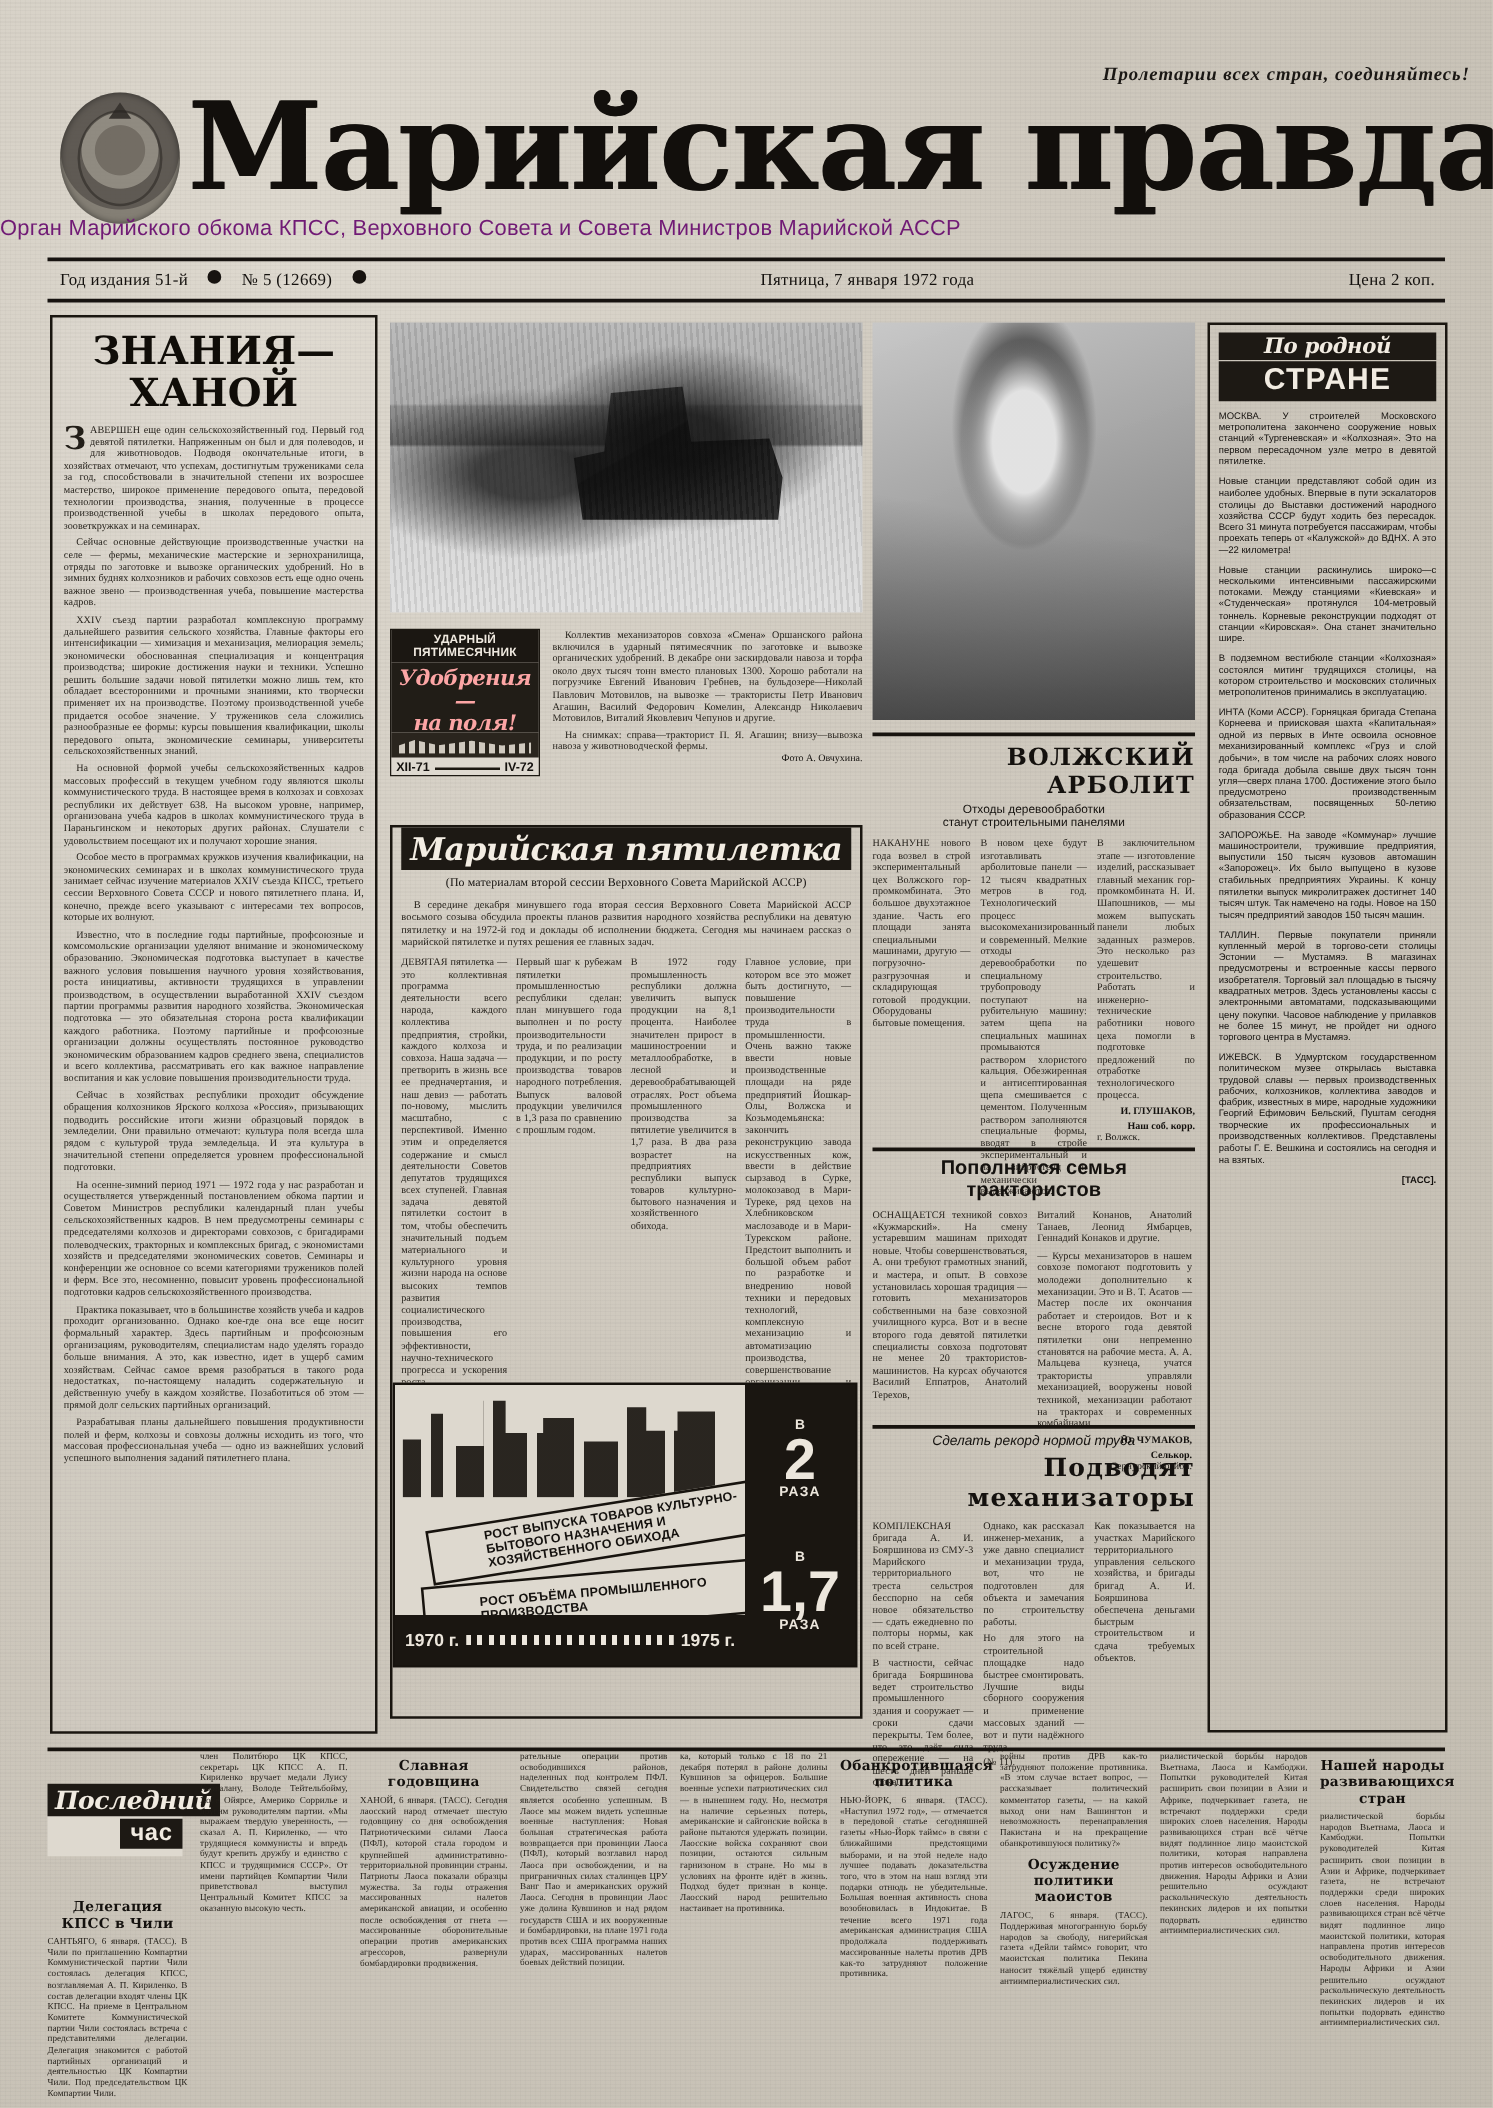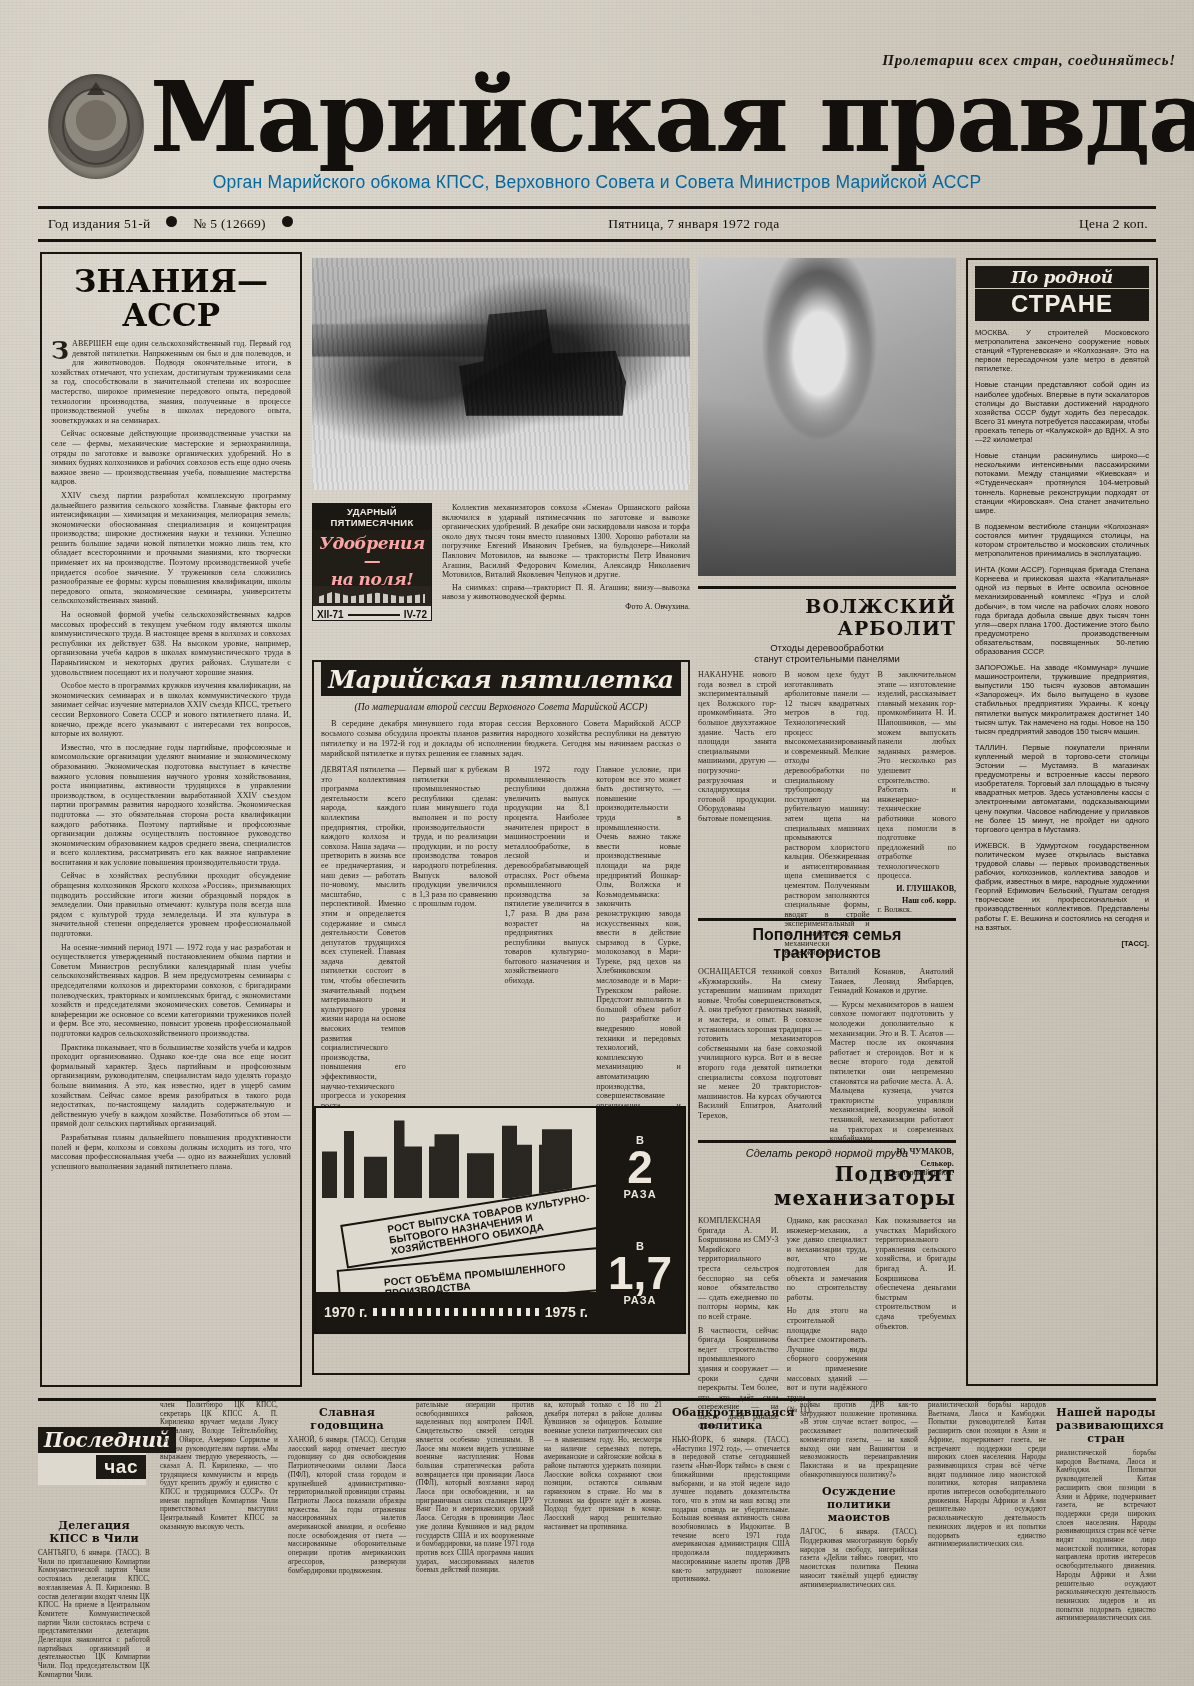--- a/index.html
+++ b/index.html
@@ -52,23 +52,23 @@
     font-family:"DejaVu Serif", serif;
     font-weight:bold;
     font-size:97px;line-height:115px;
     letter-spacing:-1px;
     color:#120f0c;
     white-space:nowrap;
     text-shadow:1px 0 0 #120f0c;
   }
   .subtitle{
     position:absolute;left:0;right:0;top:172px;
-    text-align:center;
+    text-align:left;
     font-family:"Liberation Sans", sans-serif;
-    font-size:17.5px;letter-spacing:.2px;color:#0369a1;
+    font-size:17.5px;letter-spacing:.2px;color:#701a75;
   }
   .infobar{
     position:absolute;left:38px;right:38px;top:206px;height:30px;
     border-top:3px solid #171310;border-bottom:3px solid #171310;
     display:flex;align-items:center;
     font-family:"Liberation Serif",serif;font-size:13.5px;letter-spacing:.3px;
   }
   .infobar .dot{
     width:11px;height:11px;border-radius:50%;background:#171310;margin:0 16px;
     display:inline-block;flex:none;
@@ -175,21 +175,21 @@
   }
   .mp-banner{
     background:#1d1914;height:34px;
     display:flex;align-items:center;justify-content:center;
   }
   .mp-banner span{
     font-family:"DejaVu Serif",serif;font-style:italic;font-weight:bold;
     font-size:25px;color:#f3ede3;letter-spacing:-.3px;
   }
   .mp-sub{
-    text-align:center;font-style:italic;font-family:"Liberation Serif",serif;
+    text-align:center;font-family:"Liberation Serif",serif;
     font-size:9.5px;margin:6px 0 7px 0;letter-spacing:.1px;
   }
   .mp-lead{font-size:8.3px;line-height:10px;text-align:justify;margin-bottom:6px;}
 
   
   .info-graphic{
     position:absolute;left:314px;top:1106px;width:372px;height:228px;
     border:2px solid #17130e;box-sizing:border-box;background:#ddd8ce;overflow:hidden;
   }
   .skyline{
@@ -323,21 +323,21 @@
       <span>Год издания 51-й</span>
       <span class="dot"></span>
       <span>№ 5 (12669)</span>
       <span class="dot"></span>
     </div>
     <div class="ib-center">Пятница, 7 января 1972 года</div>
     <div class="ib-right">Цена 2 коп.</div>
   </div>
 
   <div class="lead-box">
-    <div class="lead-title">ЗНАНИЯ—АССР</div>
+    <div class="lead-title">ЗНАНИЯ—ХАНОЙ</div>
     <div class="body-text dropcap" style="margin-bottom:4px;">ЗАВЕРШЕН еще один сельскохозяйственный год. Первый год девятой пятилетки. Напряженным он был и для полеводов, и для животноводов. Подводя окончательные итоги, в хозяйствах отмечают, что успехам, достигнутым тружениками села за год, способствовали в значительной степени их возросшее мастерство, широкое применение передового опыта, передовой технологии производства, знания, полученные в процессе производственной учебы в школах передового опыта, зооветкружках и на семинарах.</div>
     <div class="body-text" style="text-indent:10px;margin-bottom:4px;">Сейчас основные действующие производственные участки на селе — фермы, механические мастерские и зернохранилища, отряды по заготовке и вывозке органических удобрений. Но в зимних буднях колхозников и рабочих совхозов есть еще одно очень важное звено — производственная учеба, повышение мастерства кадров.</div>
     <div class="body-text" style="text-indent:10px;margin-bottom:4px;">XXIV съезд партии разработал комплексную программу дальнейшего развития сельского хозяйства. Главные факторы его интенсификации — химизация и механизация, мелиорация земель; экономически обоснованная специализация и концентрация производства; широкие достижения науки и техники. Успешно решить большие задачи новой пятилетки можно лишь тем, кто обладает всесторонними и прочными знаниями, кто творчески применяет их на производстве. Поэтому производственной учебе придается особое значение. У тружеников села сложились разнообразные ее формы: курсы повышения квалификации, школы передового опыта, экономические семинары, университеты сельскохозяйственных знаний.</div>
     <div class="body-text" style="text-indent:10px;margin-bottom:4px;">На основной формой учебы сельскохозяйственных кадров массовых профессий в текущем учебном году являются школы коммунистического труда. В настоящее время в колхозах и совхозах республики их действует 638. На высоком уровне, например, организована учеба кадров в школах коммунистического труда в Параньгинском и некоторых других районах. Слушатели с удовольствием посещают их и получают хорошие знания.</div>
     <div class="body-text" style="text-indent:10px;margin-bottom:4px;">Особое место в программах кружков изучения квалификации, на экономических семинарах и в школах коммунистического труда занимает сейчас изучение материалов XXIV съезда КПСС, третьего сессии Верховного Совета СССР и нового пятилетнего плана. И, конечно, прежде всего указывают с интересами тех вопросов, которые их волнуют.</div>
     <div class="body-text" style="text-indent:10px;margin-bottom:4px;">Известно, что в последние годы партийные, профсоюзные и комсомольские организации уделяют внимание и экономическому образованию. Экономическая подготовка выступает в качестве важного условия повышения научного уровня хозяйствования, роста инициативы, активности трудящихся в управлении производством, в осуществлении выработанной XXIV съездом партии программы развития народного хозяйства. Экономическая подготовка — это обязательная сторона роста квалификации каждого работника. Поэтому партийные и профсоюзные организации должны осуществлять постоянное руководство экономическим образованием кадров среднего звена, специалистов и всего коллектива, рассматривать его как важное направление воспитания и как условие повышения производительности труда.</div>
     <div class="body-text" style="text-indent:10px;margin-bottom:4px;">Сейчас в хозяйствах республики проходит обсуждение обращения колхозников Ярского колхоза «Россия», призывающих подводить российские итоги жизни образцовый порядок в земледелии. Они правильно отмечают: культура поля всегда шла рядом с культурой труда земледельца. И эта культура в значительной степени определяется уровнем профессиональной подготовки.</div>
     <div class="body-text" style="text-indent:10px;margin-bottom:4px;">На осенне-зимний период 1971 — 1972 года у нас разработан и осуществляется утвержденный постановлением обкома партии и Советом Министров республики календарный план учебы сельскохозяйственных кадров. В нем предусмотрены семинары с председателями колхозов и директорами совхозов, с бригадирами полеводческих, тракторных и комплексных бригад, с экономистами хозяйств и председателями экономических советов. Семинары и конференции же основное со всеми категориями тружеников полей и ферм. Все это, несомненно, повысит уровень профессиональной подготовки кадров сельскохозяйственного производства.</div>
     <div class="body-text" style="text-indent:10px;margin-bottom:4px;">Практика показывает, что в большинстве хозяйств учеба и кадров проходит организованно. Однако кое-где она все еще носит формальный характер. Здесь партийным и профсоюзным организациям, руководителям, специалистам надо уделять гораздо больше внимания. А это, как известно, идет в ущерб самим хозяйствам. Сейчас самое время разобраться в такого рода недостатках, по-настоящему наладить содержательную и действенную учебу в каждом хозяйстве. Позаботиться об этом — прямой долг сельских партийных организаций.</div>
     <div class="body-text" style="text-indent:10px;">Разрабатывая планы дальнейшего повышения продуктивности полей и ферм, колхозы и совхозы должны исходить из того, что массовая профессиональная учеба — одно из важнейших условий успешного выполнения заданий пятилетнего плана.</div>

